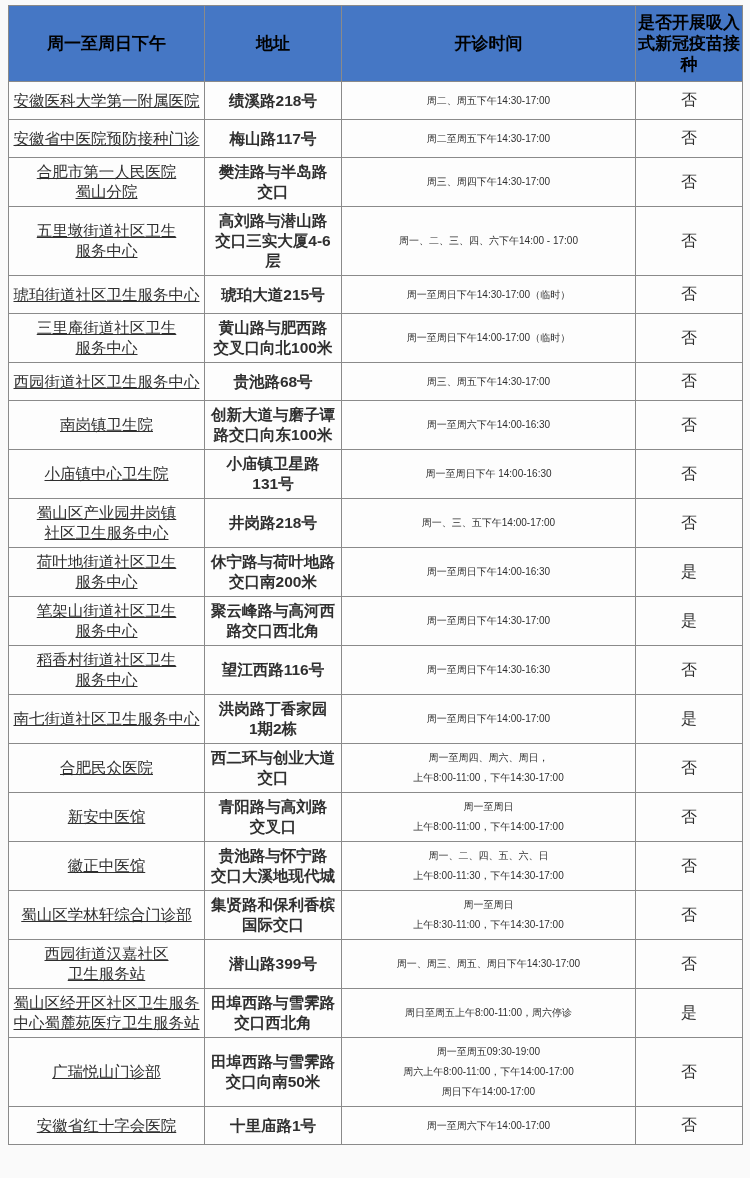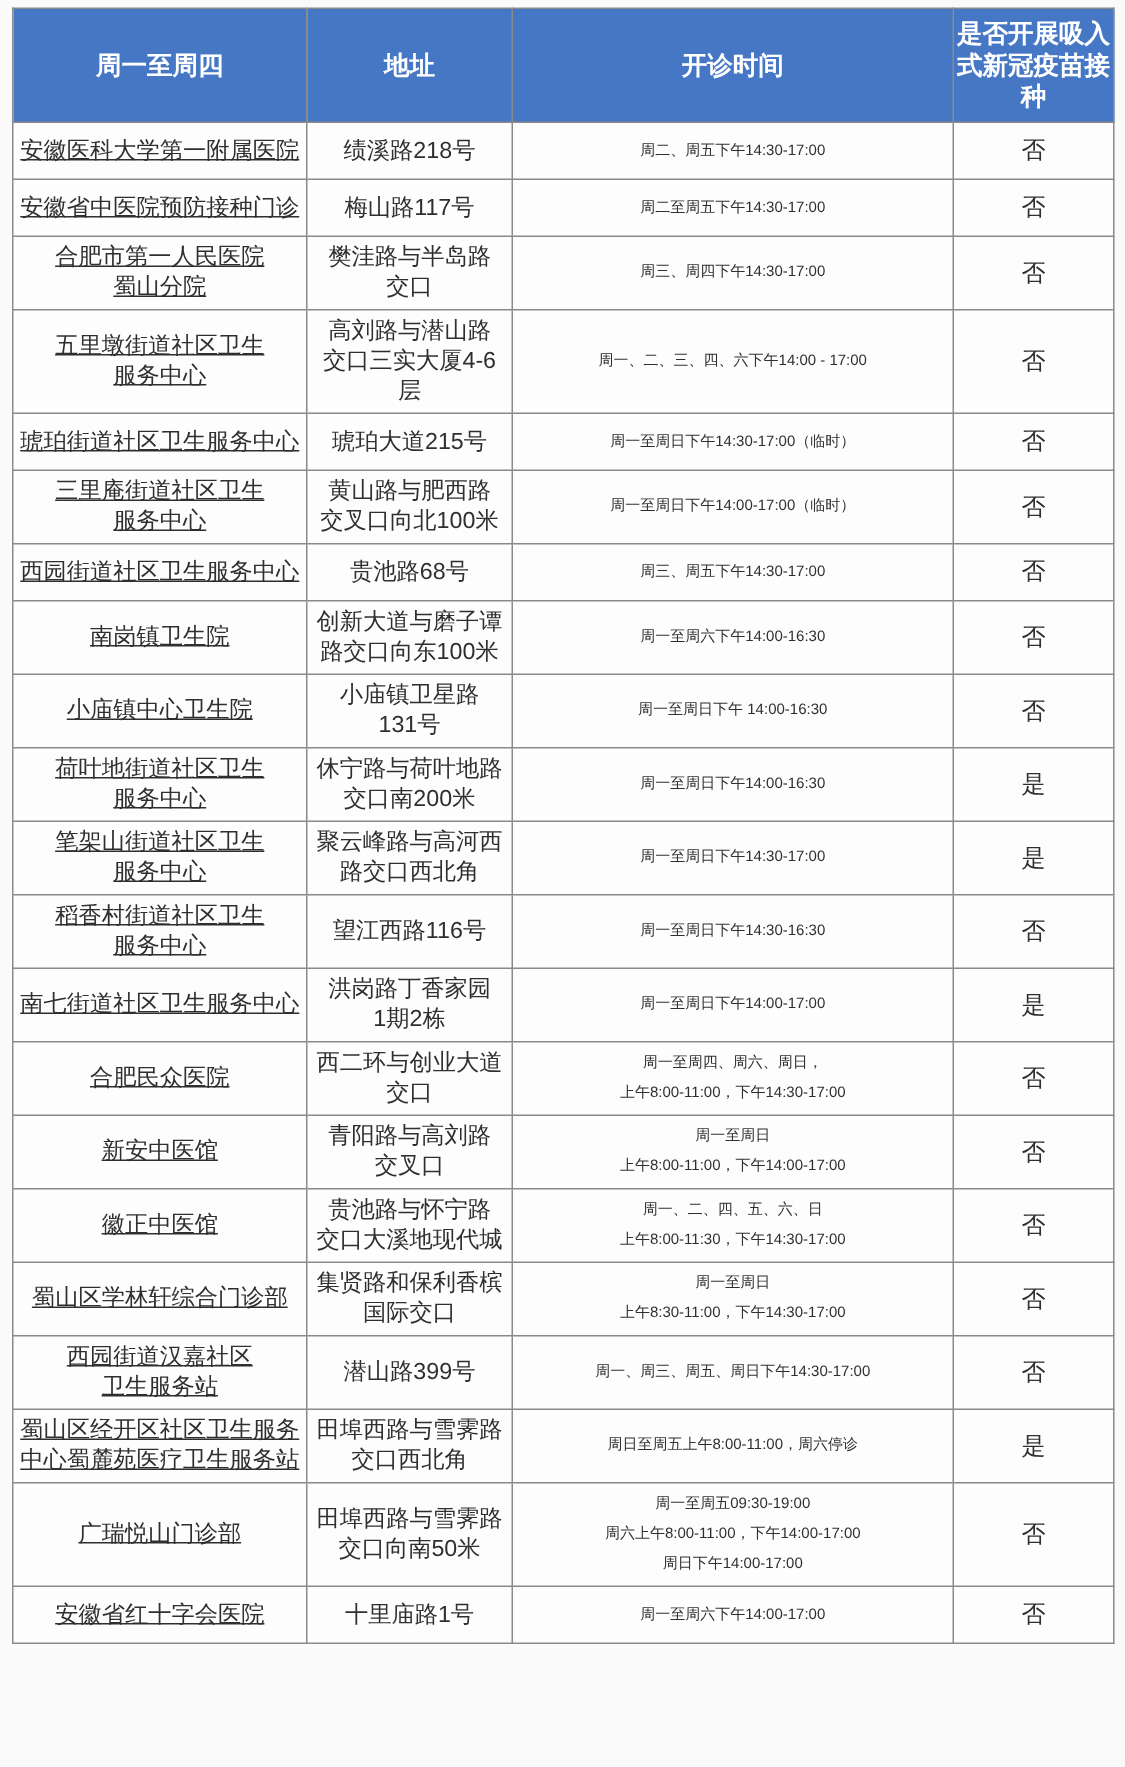--- a/index.html
+++ b/index.html
@@ -26,47 +26,47 @@
   }
   th,td{
     border:1px solid var(--border);
     text-align:center;
     vertical-align:middle;
     white-space:pre-line;
     padding:4px 4px;
   }
   th{
     background:var(--header-bg);
-    color:#ffffff;
+    color:#000000;
     font-size:17px;
     font-weight:bold;
     line-height:21px;
     padding:6px 2px;
     height:70px;
   }
   td{height:38px;}
   td.c-name{font-size:15.5px;line-height:20px;text-decoration:underline;}
-  td.c-addr{font-size:15.5px;line-height:20px;}
+  td.c-addr{font-size:15.5px;line-height:20px;font-weight:bold;}
   td.c-hours{font-size:10px;line-height:20px;margin-top:18px;}
   td.c-yn{font-size:16px;}
 </style>
 </head>
 <body>
 
 <div class="wrap">
   <table>
     <colgroup>
       <col style="width:196px">
       <col style="width:137px">
       <col style="width:294px">
       <col style="width:107px">
     </colgroup>
     <thead>
       <tr>
-        <th>周一至周四</th>
+        <th>周一至周日下午</th>
         <th>地址</th>
         <th>开诊时间</th>
         <th>是否开展吸入
 式新冠疫苗接
 种</th>
       </tr>
     </thead>
     <tbody>
   <tr>
     <td class="c-name">安徽医科大学第一附属医院</td>
@@ -133,20 +133,27 @@
   </tr>
 
   <tr>
     <td class="c-name">小庙镇中心卫生院</td>
     <td class="c-addr">小庙镇卫星路
 131号</td>
     <td class="c-hours">周一至周日下午 14:00-16:30</td>
     <td class="c-yn">否</td>
   </tr>
 
+  <tr>
+    <td class="c-name">蜀山区产业园井岗镇
+社区卫生服务中心</td>
+    <td class="c-addr">井岗路218号</td>
+    <td class="c-hours">周一、三、五下午14:00-17:00</td>
+    <td class="c-yn">否</td>
+  </tr>
 
   <tr>
     <td class="c-name">荷叶地街道社区卫生
 服务中心</td>
     <td class="c-addr">休宁路与荷叶地路
 交口南200米</td>
     <td class="c-hours">周一至周日下午14:00-16:30</td>
     <td class="c-yn">是</td>
   </tr>
 

